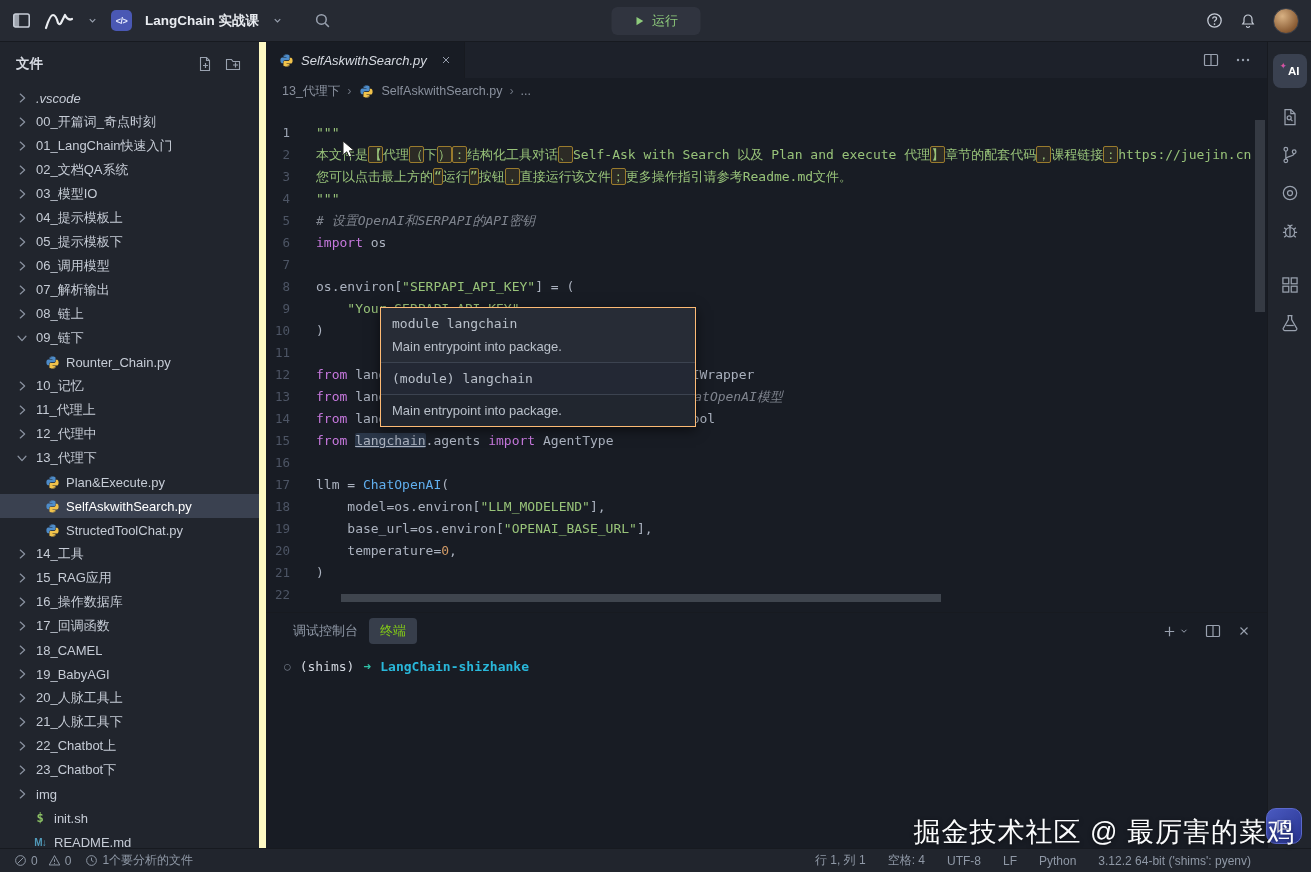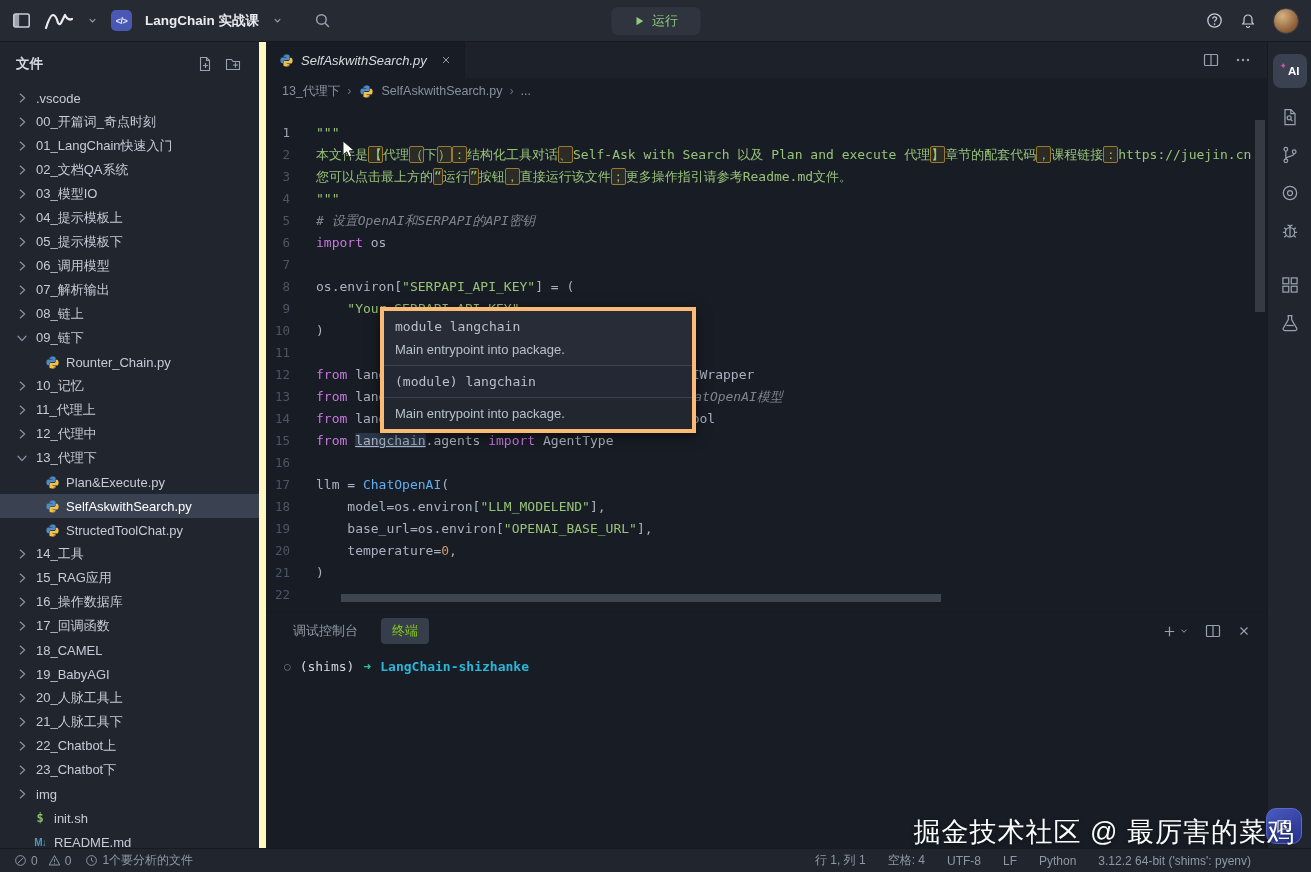--- a/index.html
+++ b/index.html
@@ -59,21 +59,21 @@
   .tok-s{color:#98c379}
   .tok-k{color:#c678dd}
   .tok-c{color:#7f848e;font-style:italic}
   .tok-d{color:#abb2bf}
   .tok-f{color:#61afef}
   .tok-n{color:#d19a66}
   .ubox{border:1px solid #9a7b2d;background:rgba(187,153,47,.12);border-radius:2px}
   .link{}
   .word{text-decoration:underline;background:rgba(95,126,168,.28);border-radius:2px}
 
-  .hover{position:absolute;left:114px;top:203px;width:316px;background:#21262f;border:4px solid #fdba74;z-index:30;
+  .hover{position:absolute;left:114px;top:203px;width:316px;background:#21262f;border:1px solid #fdba74;z-index:30;
     box-shadow:0 3px 12px rgba(0,0,0,.55);font-size:13px;color:#b9c0ca}
   .hover .mono{font-family:"DejaVu Sans Mono",monospace}
   .hover-sec{padding:4px 0}
   .hover-sec.top{background:#272c36;border-bottom:1px solid #3c4350}
   .hover-sec.mid{background:#232834;border-bottom:1px solid #3c4350}
   .hover-row{padding:4px 11px}
 
   .hscroll{position:absolute;left:75px;bottom:10px;width:600px;height:8px;background:rgba(130,137,148,.38);z-index:25;cursor:pointer}
   .vscroll{position:absolute;right:2px;top:16px;width:10px;height:192px;background:rgba(130,137,148,.28);z-index:25;cursor:pointer}
 
@@ -194,21 +194,21 @@
           </span>
           <span style="display:flex">
             <svg width="16" height="16" viewBox="0 0 16 16" fill="none" stroke="currentColor" stroke-width="1.1">
                 <path d="M1.5 3.5h5l1.5 2h6.5v8h-13z"></path>
                 <path d="M8 9h5M10.5 6.5V11.5" stroke-width="1.2"></path>
               </svg>
           </span>
         </span>
       </div>
       <div>
-          <div class="tree-row" style="padding-left: 14px;">
+          <div class="tree-row" style="padding-left: 14px; font-style: italic;">
             <span class="chev">
               <svg width="14" height="14" viewBox="0 0 16 16" style="transition:none">
                 <path d="M6 3.5 L11 8 L6 12.5" fill="none" stroke="currentColor" stroke-width="1.4" stroke-linecap="round" stroke-linejoin="round"></path>
               </svg>
             </span>
             <span class="tree-label">.vscode</span>
           </div>
           <div class="tree-row" style="padding-left: 14px;">
             <span class="chev">
               <svg width="14" height="14" viewBox="0 0 16 16" style="transition:none">
@@ -552,21 +552,21 @@
               <path d="M1 1 L1 15 L4.8 11.8 L7 17 L9.6 15.8 L7.4 10.8 L12 10.4 Z" fill="#ffffff" stroke="#222" stroke-width="1"></path>
             </svg>
         </span>
 
         <div class="hscroll"></div>
         <div class="vscroll"></div>
       </div>
 
       <div class="panel">
         <div class="panel-header">
-          <span style="display:flex;gap:12px">
+          <span style="display:flex;">
               <span class="panel-tab">调试控制台</span>
               <span class="panel-tab active">终端</span>
             </span>
           <div class="panel-actions">
             <span class="pa-combo">
               <svg width="15" height="15" viewBox="0 0 16 16" fill="none" stroke="currentColor" stroke-width="1.3">
                   <path d="M8 3v10M3 8h10"></path>
                 </svg>
               <svg width="10" height="10" viewBox="0 0 16 16">
                   <path d="M4 6l4 4 4-4" fill="none" stroke="currentColor" stroke-width="1.6"></path>

